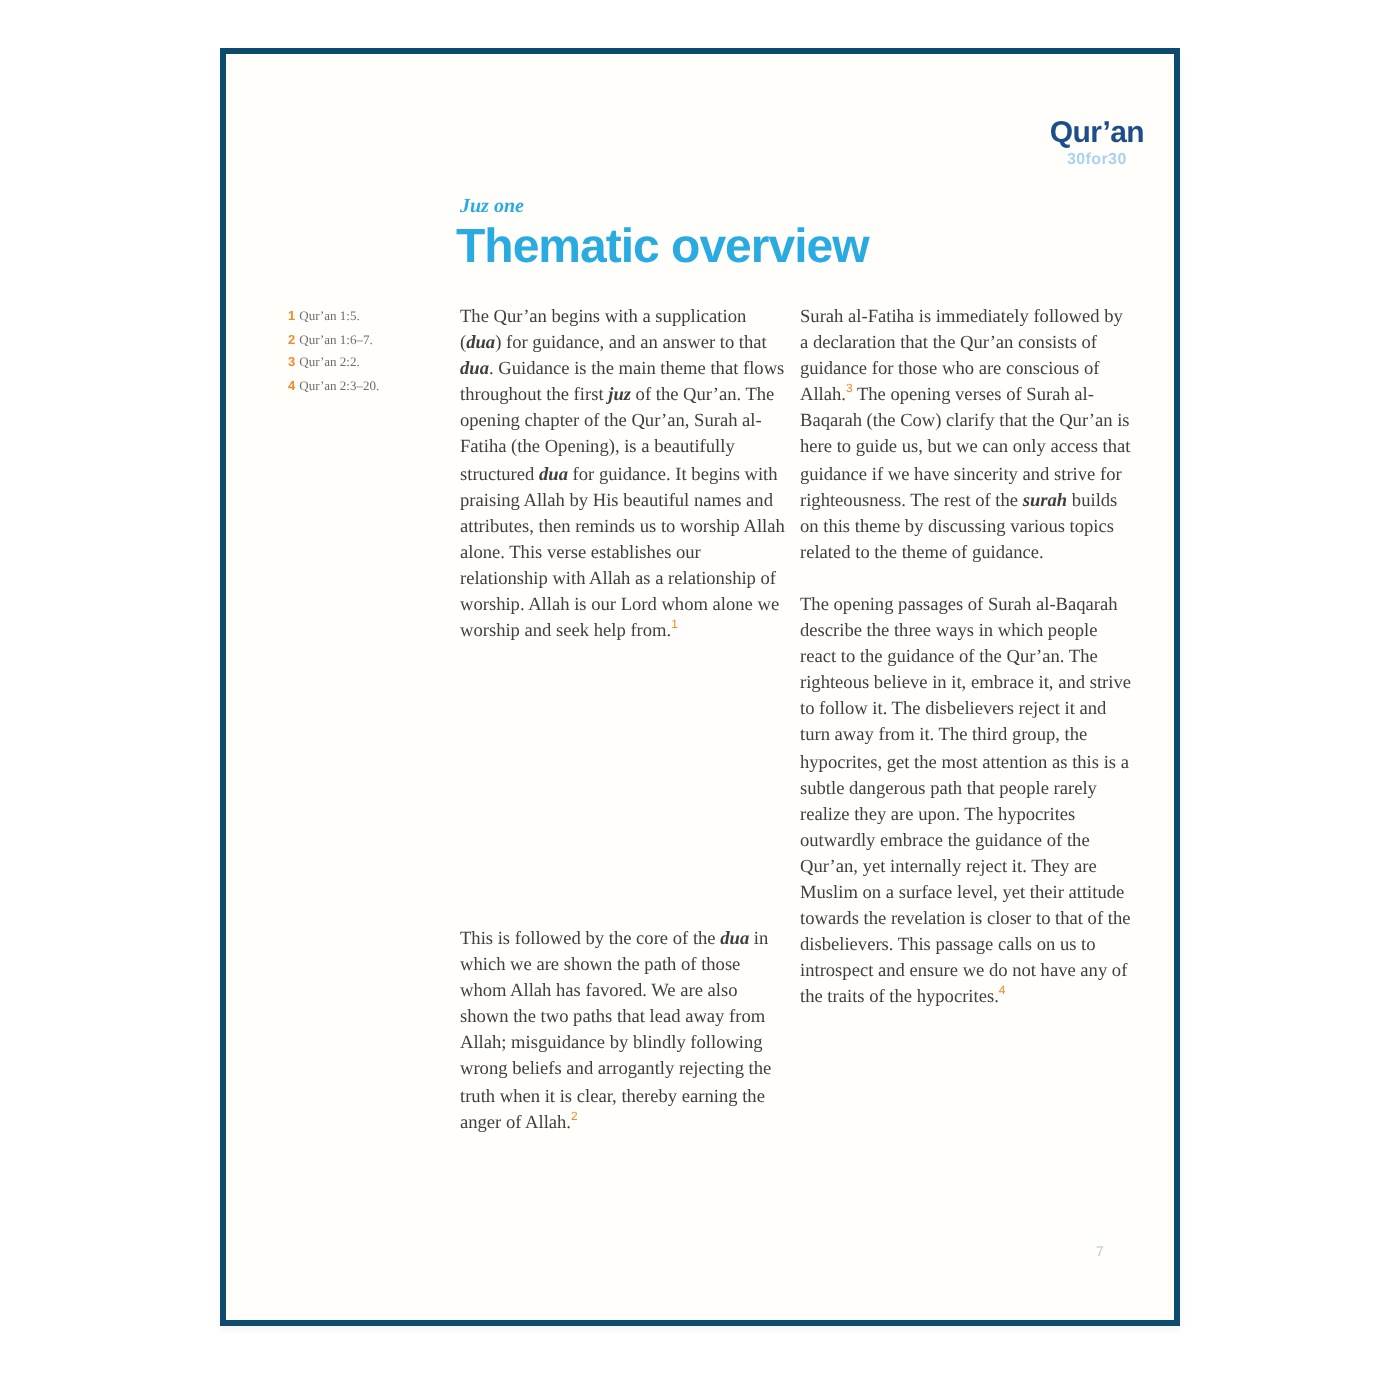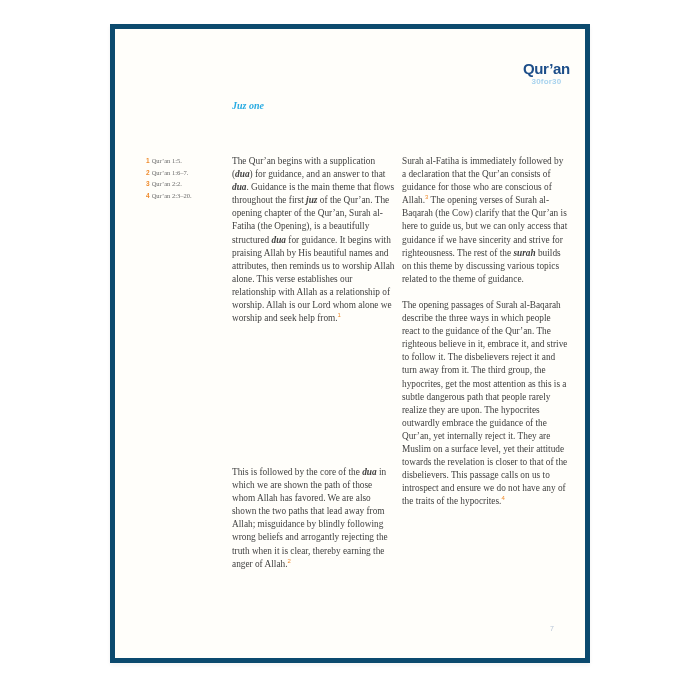--- a/index.html
+++ b/index.html
@@ -17,21 +17,21 @@
     height: 700px;
     background: #ffffff;
   }
   .page {
     position: absolute;
     left: 110px;
     top: 24px;
     width: 480px;
     height: 639px;
     background: #fffefa;
-    border: 5px solid #0c4a6e;
+    border: 3px solid #0c4a6e;
     box-shadow: 0 2px 4px rgba(0,0,0,0.05);
     box-sizing: border-box;
   }
   
   .brand {
     position: absolute;
     top: 32px;
     right: 15px;
     display: flex;
     flex-direction: column;
@@ -137,20 +137,21 @@
 
 <div class="canvas">
   <div class="page">
 
     <div class="brand">
       <div class="brand-title">Qur’an</div>
       <div class="brand-sub">30for30</div>
     </div>
 
     <div class="kicker">Juz one</div>
+    <h1 class="title">Thematic overview</h1>
 
     <div class="footnotes">
       <div class="fn-row">
         <span class="fn-num">1</span><span>Qur’an 1:5.</span>
       </div>
       <div class="fn-row">
         <span class="fn-num">2</span><span>Qur’an 1:6–7.</span>
       </div>
       <div class="fn-row">
         <span class="fn-num">3</span><span>Qur’an 2:2.</span>

